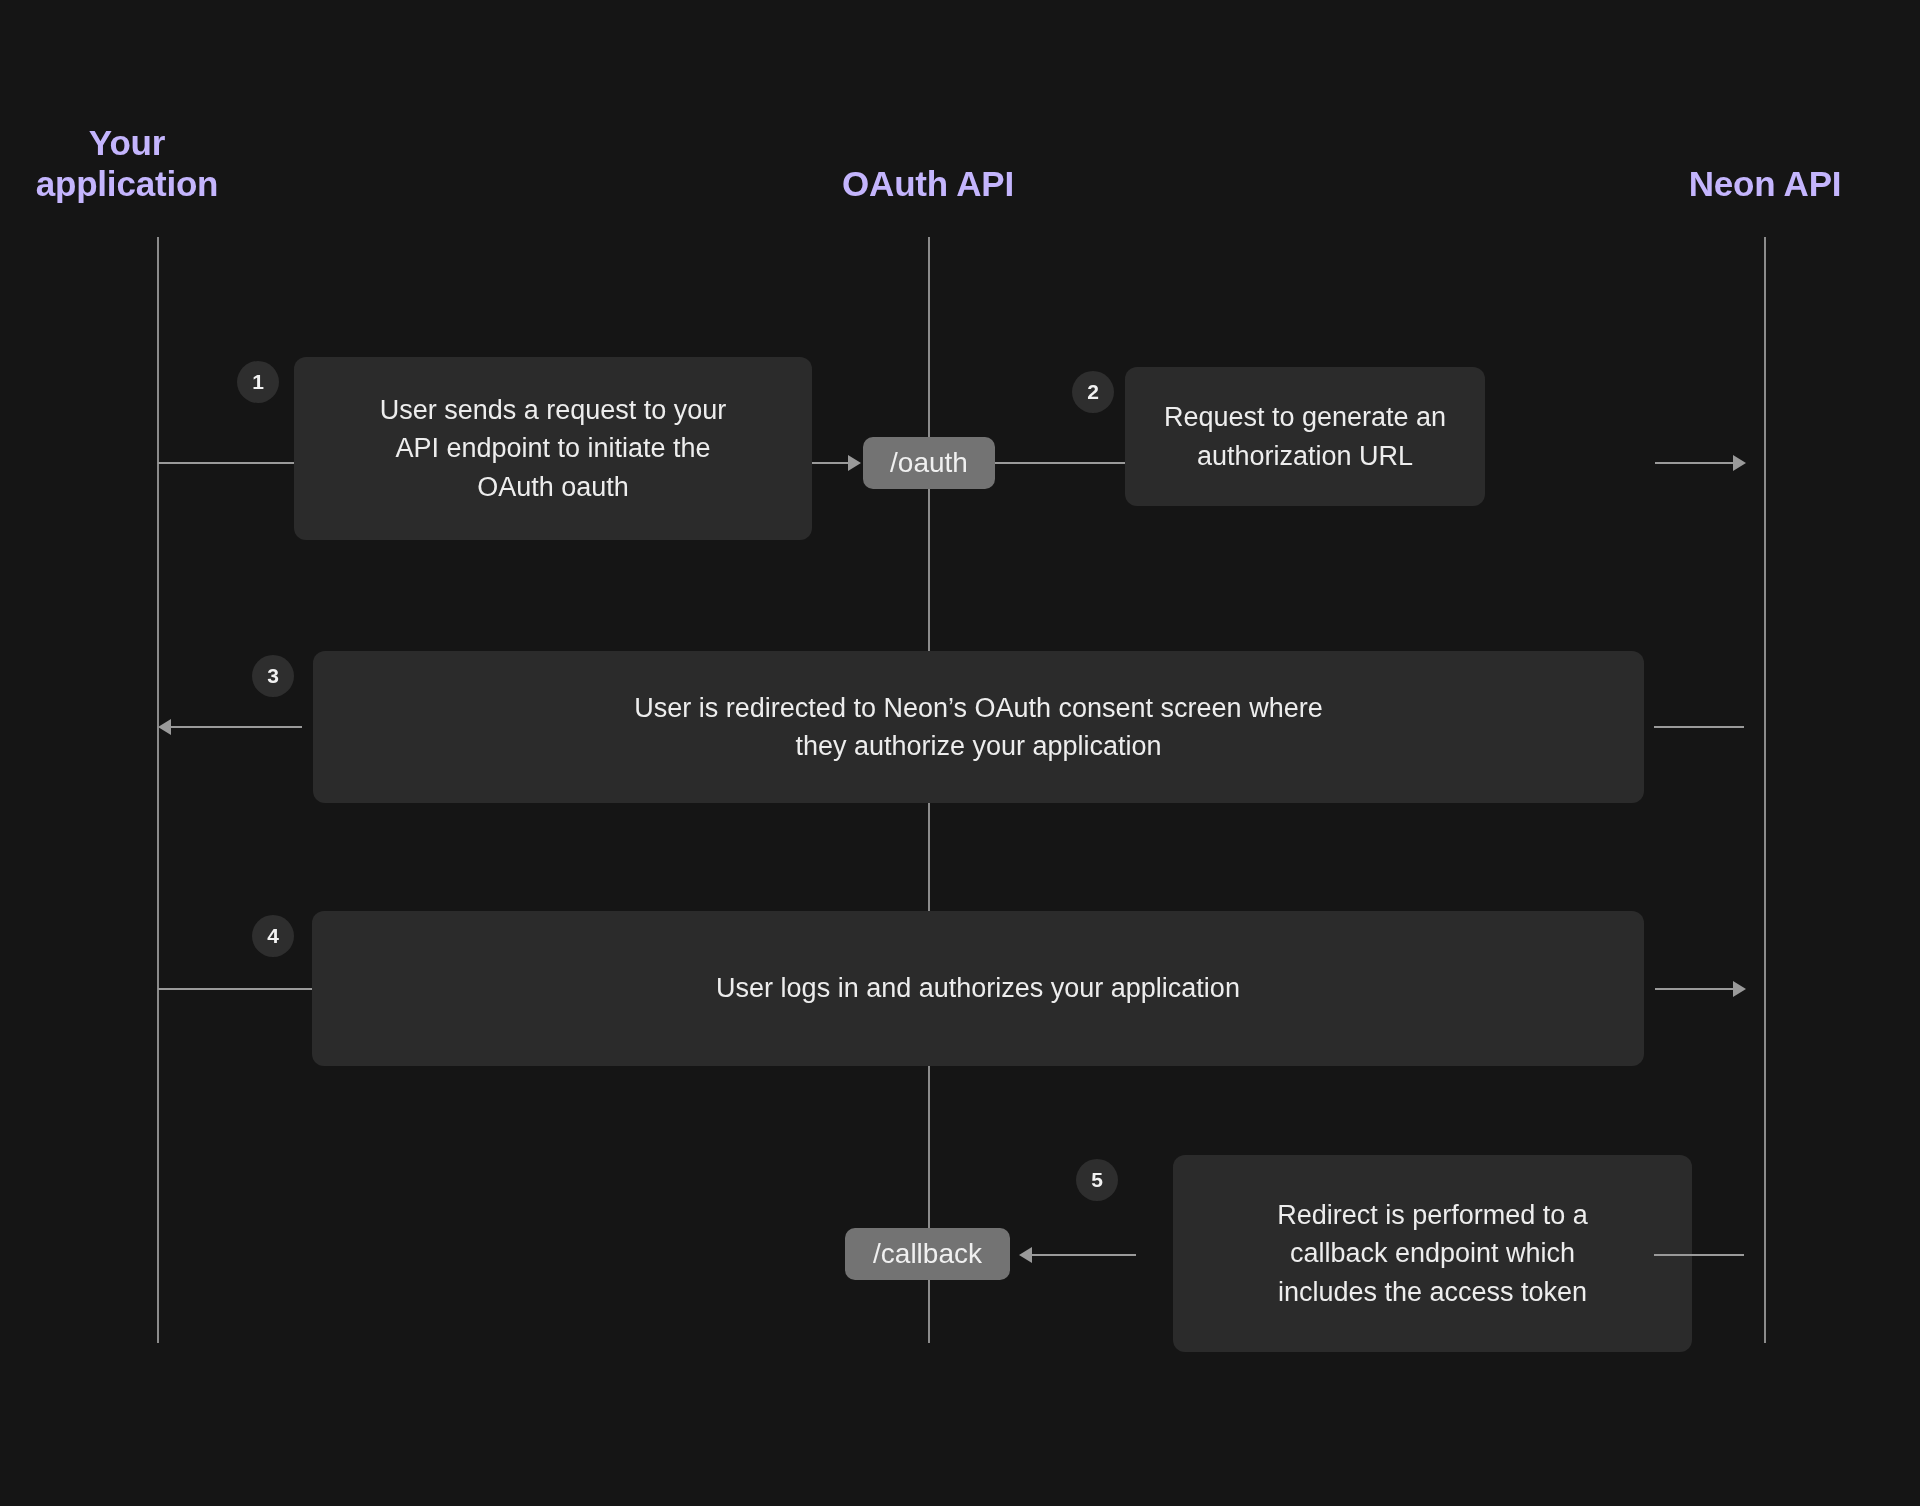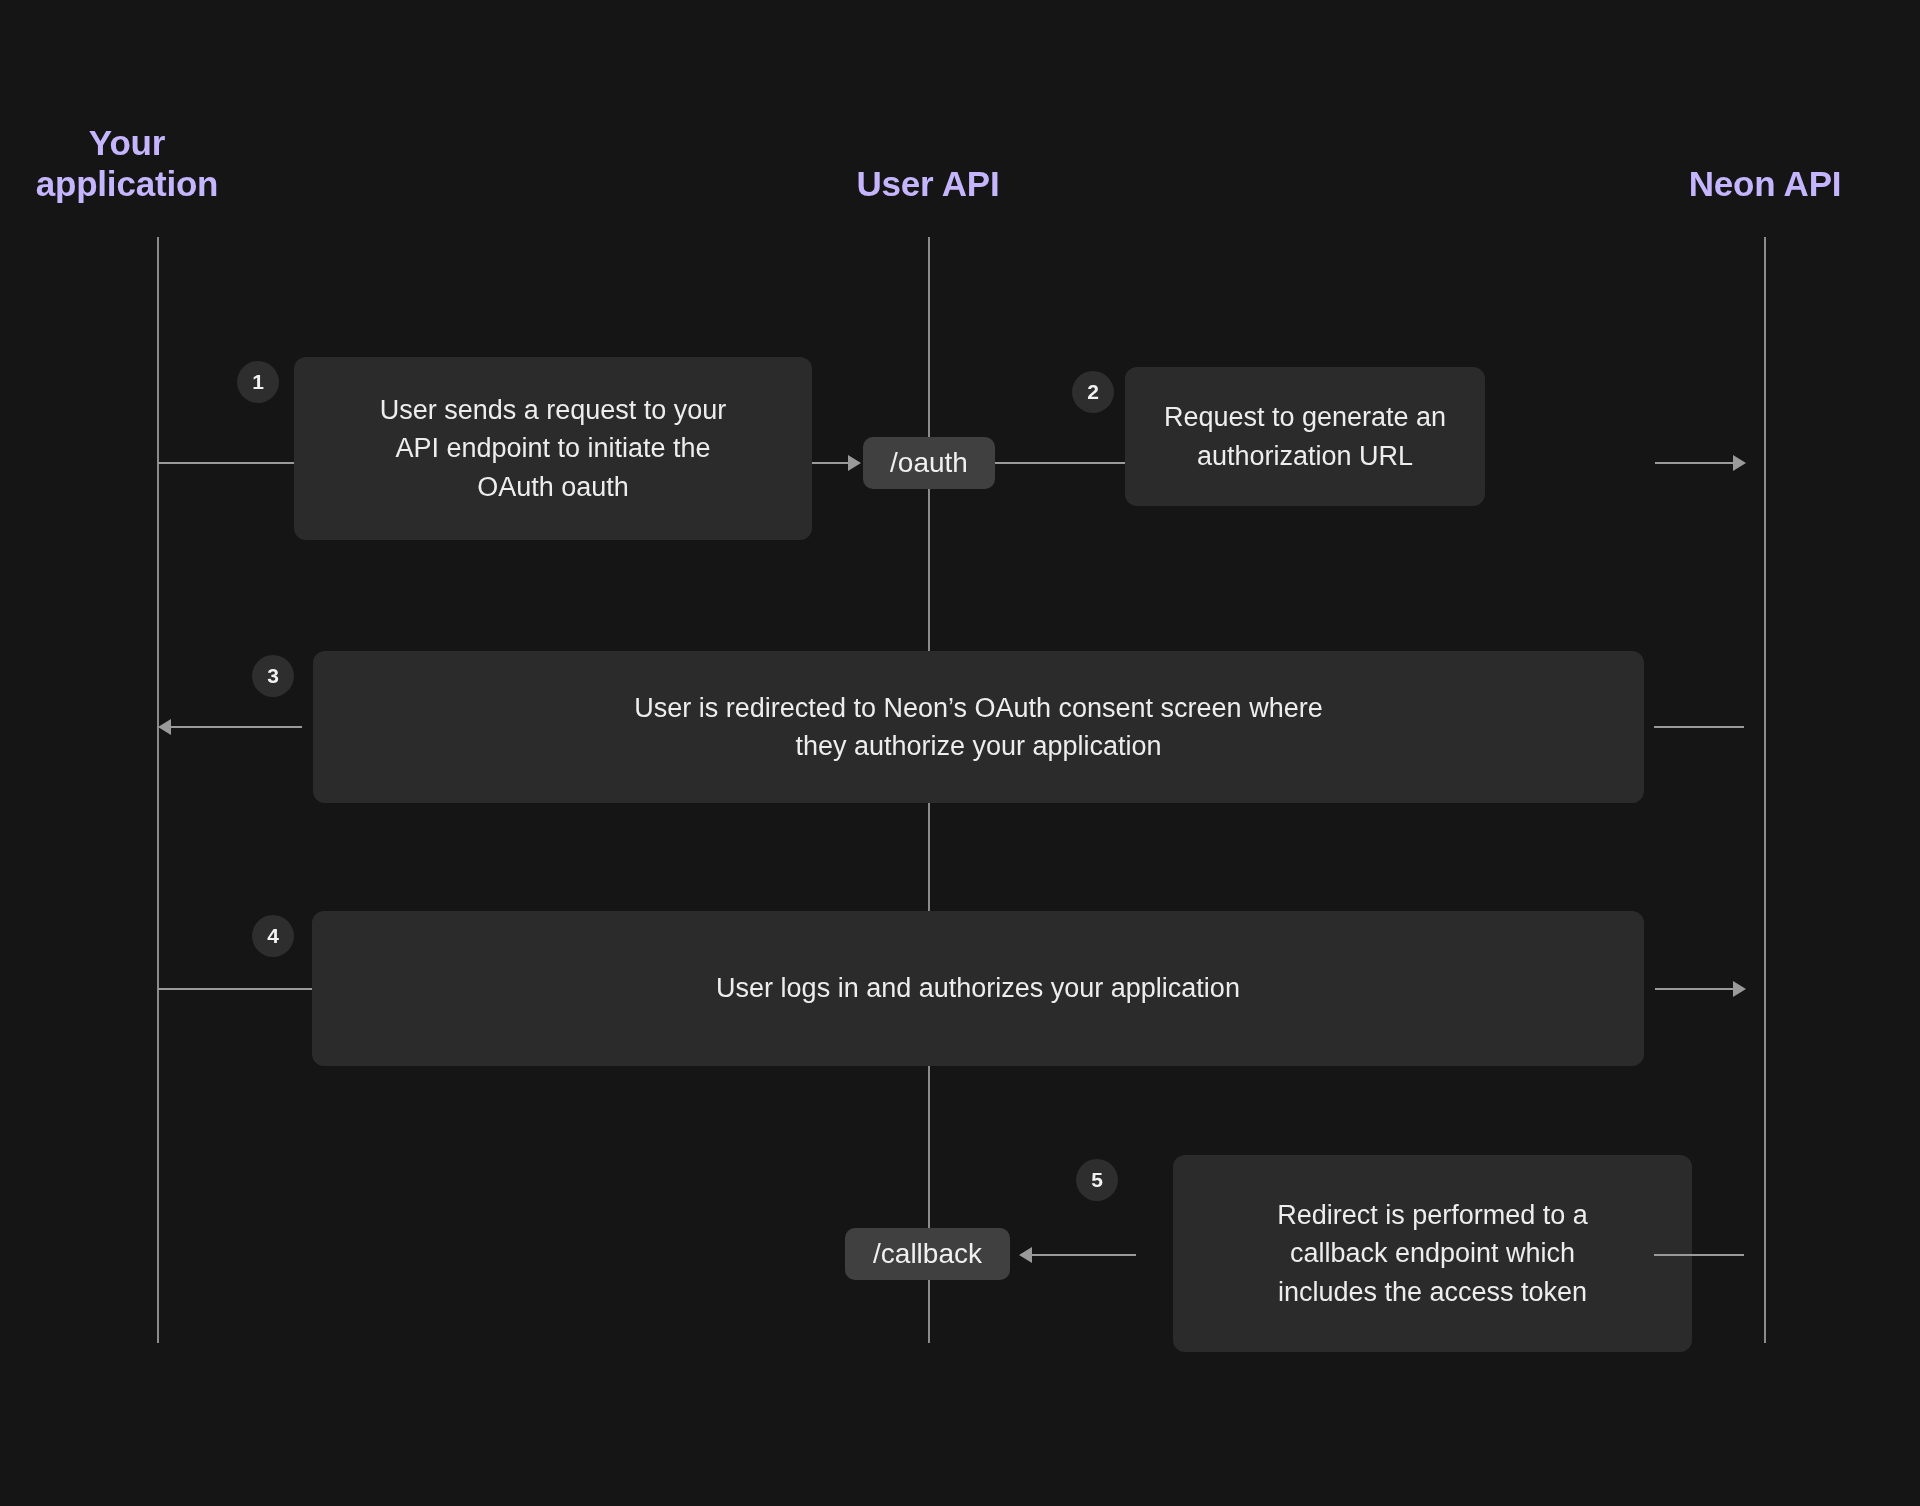--- a/index.html
+++ b/index.html
@@ -69,21 +69,21 @@
     font-weight: 700;
     display: flex;
     align-items: center;
     justify-content: center;
     z-index: 4;
   }
 
   
   .pill {
     position: absolute;
-    background: #404040;
+    background: #737373;
     border-radius: 10px;
     color: #f0f0f0;
     font-size: 28px;
     display: flex;
     align-items: center;
     justify-content: center;
     z-index: 5;
     box-sizing: border-box;
   }
 
@@ -108,21 +108,21 @@
   }
 </style>
 </head>
 <body>
 
 <div id="stage">
 
   <div class="col-header" style="left:17px; top:122px; width:220px;">Your
 application</div>
 
-  <div class="col-header" style="left:818px; top:163px; width:220px;">User API</div>
+  <div class="col-header" style="left:818px; top:163px; width:220px;">OAuth API</div>
 
   <div class="col-header" style="left:1655px; top:163px; width:220px;">Neon API</div>
 
   <div class="lifeline" style="left:157px; top:237px; height:1106px;"></div>
   <div class="lifeline" style="left:928px; top:237px; height:1106px;"></div>
   <div class="lifeline" style="left:1764px; top:237px; height:1106px;"></div>
 
   <div class="conn" style="left:158px; top:462px; width:136px;"></div>
 
   <div class="badge" style="left:237px; top:361px;">1</div>

